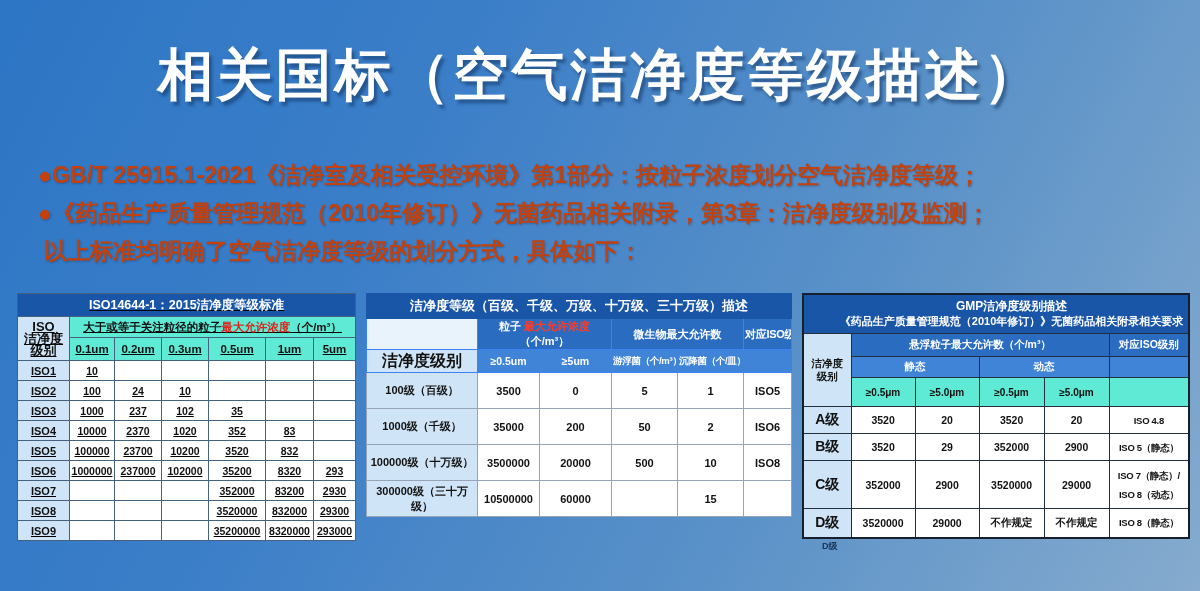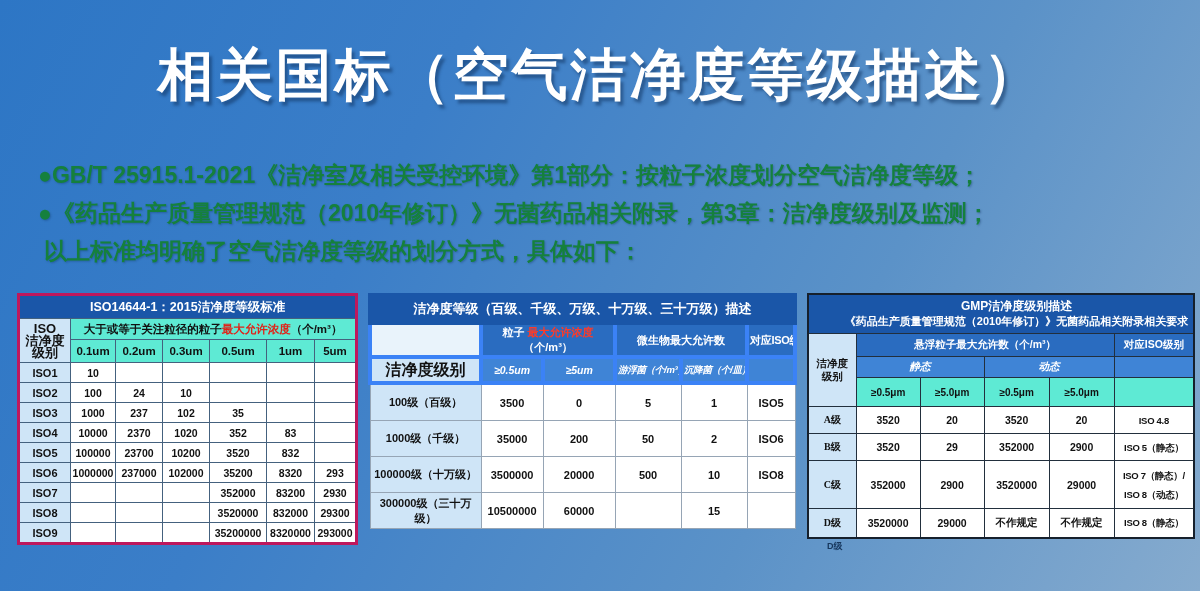--- a/index.html
+++ b/index.html
@@ -6,51 +6,51 @@
   body{
     width:1200px;height:591px;overflow:hidden;position:relative;
     font-family:"Liberation Sans","DejaVu Sans",sans-serif;
     background:linear-gradient(118deg,#2d76c5 0%,#3b7ec8 32%,#5b92c8 68%,#86abce 100%);
   }
   .main-title{
     position:absolute;top:38px;left:0;width:100%;margin:0;
     text-align:center;font-size:56px;font-weight:900;color:#ffffff;
     letter-spacing:3px;text-shadow:3px 4px 3px rgba(14,48,92,.5);
   }
-  .intro{position:absolute;left:38px;top:156px;color:#15803d;font-size:23px;font-weight:600;line-height:38px;text-shadow:1px 1px 2px rgba(14,48,92,.35);}
+  .intro{position:absolute;left:38px;top:156px;color:#c2410c;font-size:23px;font-weight:600;line-height:38px;text-shadow:1px 1px 2px rgba(14,48,92,.35);}
   .intro-line.indent{padding-left:6px;}
 
   .tables{position:absolute;left:17px;top:293px;width:1170px;display:flex;align-items:flex-start;}
   table.t{border-collapse:collapse;table-layout:fixed;}
   table.t th,table.t td{padding:0 1px;text-align:center;vertical-align:middle;overflow:hidden;}
 
   
   .bar{background:var(--title_bar,#1a56a8);color:#fff;font-weight:700;}
   .dark-h{background:var(--header_dark,#2a6cc0);color:#fff;font-weight:700;}
-  .mid-h{background:var(--header_mid,#3f84d6);color:#fff;font-weight:700;font-style:italic;}
+  .mid-h{background:var(--header_mid,#3f84d6);color:#fff;font-weight:700;}
   .light-c{background:var(--cell_light,#cfe5f7);color:#111;font-weight:700;}
   .lighter-c{background:var(--cell_lighter,#e9f3fb);}
   .white-h{background:#5eead4;color:#111;font-weight:700;}
   .red{color:var(--highlight_red,#e8281a);}
   .red-blue{color:var(--highlight_red_on_blue,#ff3a28);}
   td{background:#ffffff;color:#111;font-weight:700;}
 
   
-  table.iso{width:338px;border:3px solid #be185d;}
+  table.iso{width:338px;border:1px solid #be185d;text-decoration:underline;}
   table.iso th,table.iso td{border:1px solid #44617e;}
   table.iso .bar{height:22px;font-size:12.5px;}
   table.iso .corner{font-size:13px;line-height:12px;}
   table.iso .white-h{height:20px;font-size:11.5px;}
   table.iso .cols th{height:22px;font-size:11.5px;}
   table.iso td{height:19px;font-size:10.5px;}
   table.iso td.label{font-size:11px;}
 
   
   table.grade{width:425px;}
-  table.grade th{border:4px solid #3b82f6;margin-left:31px;}
+  table.grade th{border:1px solid #3b82f6;margin-left:31px;}
   table.grade td{border:1px solid #96a5b5;}
   table.grade .bar{height:24px;font-size:13px;border-color:#1a56a8;}
   table.grade .r1 th{height:24px;font-size:11px;}
   table.grade .r2 th{height:22px;}
   table.grade .fs-sub{font-size:10.5px;}
   table.grade .fs-germ{font-size:9.5px;letter-spacing:-.3px;white-space:nowrap;}
   table.grade .fs-iso{font-size:8.5px;letter-spacing:-.3px;white-space:nowrap;}
   table.grade td{height:35px;font-size:11px;}
   table.grade td.label{font-size:11px;border-color:#96a5b5;}
 
@@ -58,21 +58,21 @@
   .gmp-wrap{position:relative;width:386px;}
   table.gmp{width:386px;border:2px solid #16202c;}
   table.gmp th,table.gmp td{border:1px solid #222f3d;}
   table.gmp .bar{height:38px;font-size:12px;line-height:15px;padding-left:32px;}
   table.gmp .bar .l2{font-size:11px;}
   table.gmp .r1 th{height:22px;font-size:10.5px;}
   table.gmp .r2 th{height:20px;font-size:10.5px;}
   table.gmp .r3 th{height:28px;font-size:10px;}
   table.gmp .rowhead{font-size:10.5px;line-height:13px;}
   table.gmp td{font-size:10.5px;height:26px;}
-  table.gmp td.label{font-size:10px;font-family:Liberation Serif, serif;}
+  table.gmp td.label{font-size:14px;}
   table.gmp td.isoCell{font-size:9.5px;letter-spacing:-.3px;white-space:pre-line;line-height:19px;}
   .stray{position:absolute;top:100%;left:20px;margin-top:1px;font-size:9px;font-weight:700;color:#16365c;}
   .gap{margin-right:10px;}
 </style>
 </head>
 <body>
 
 <div class="stage">
 
   <h1 class="main-title">相关国标（空气洁净度等级描述）</h1>

